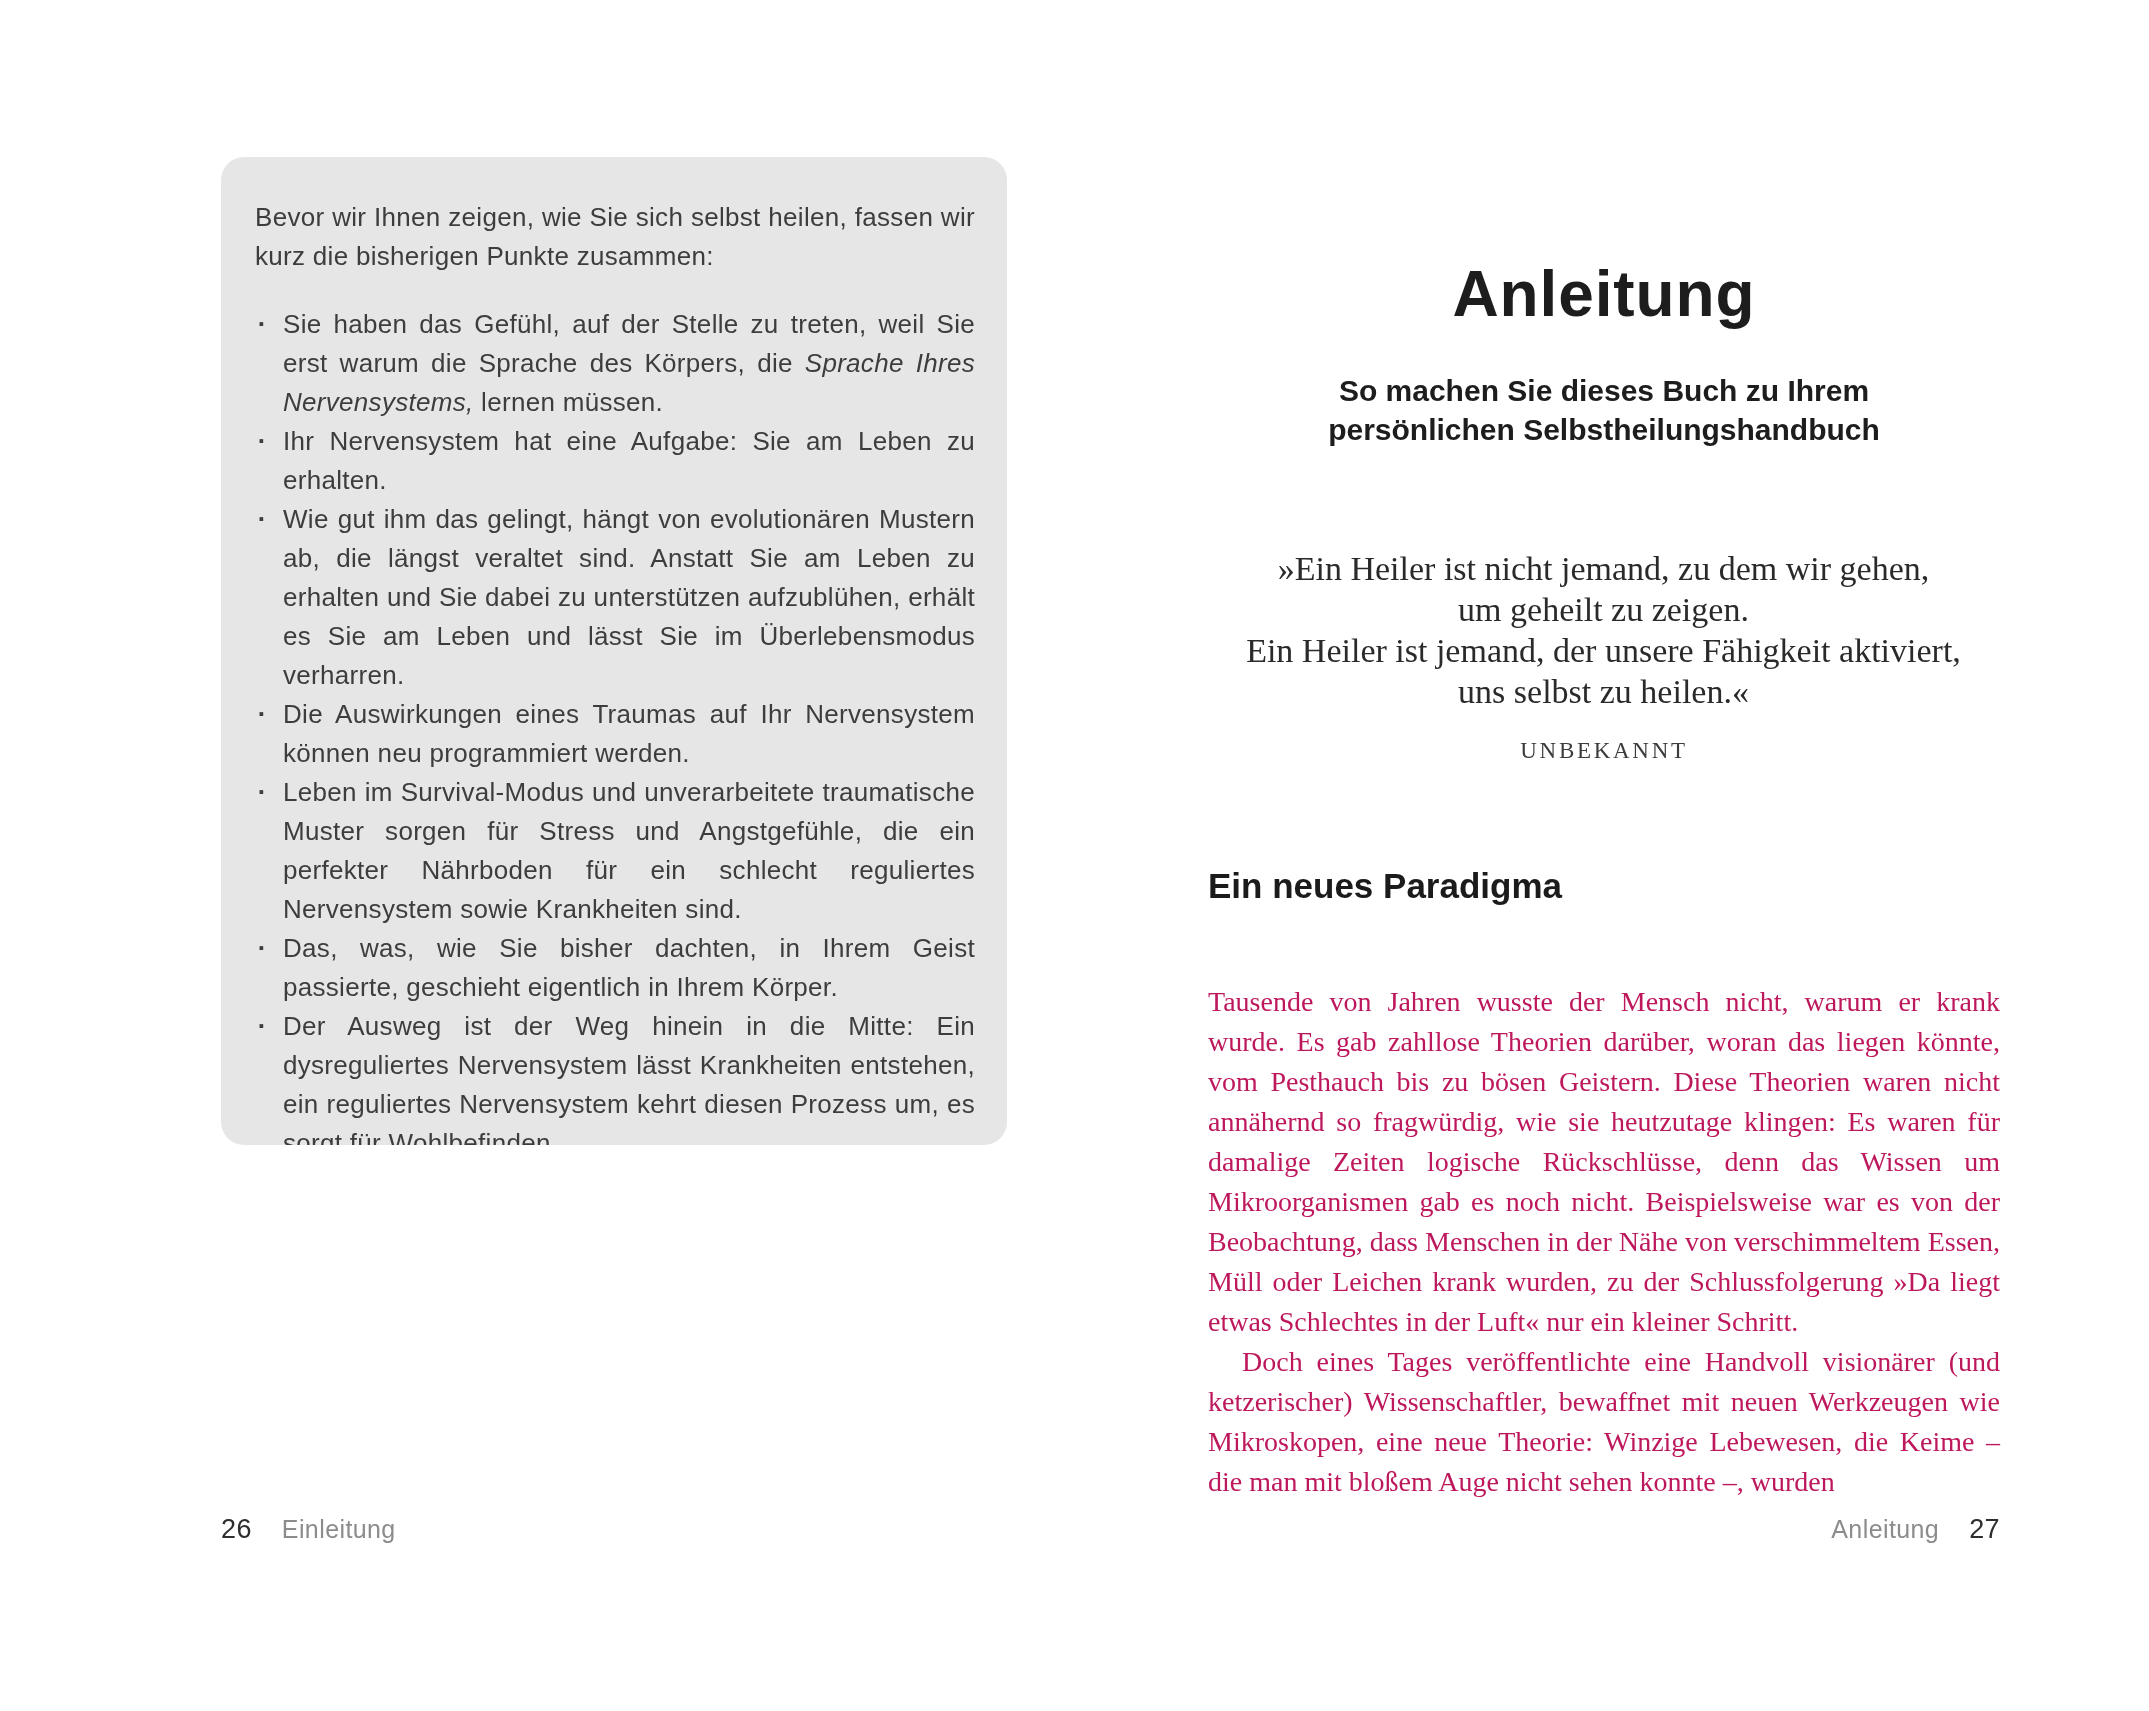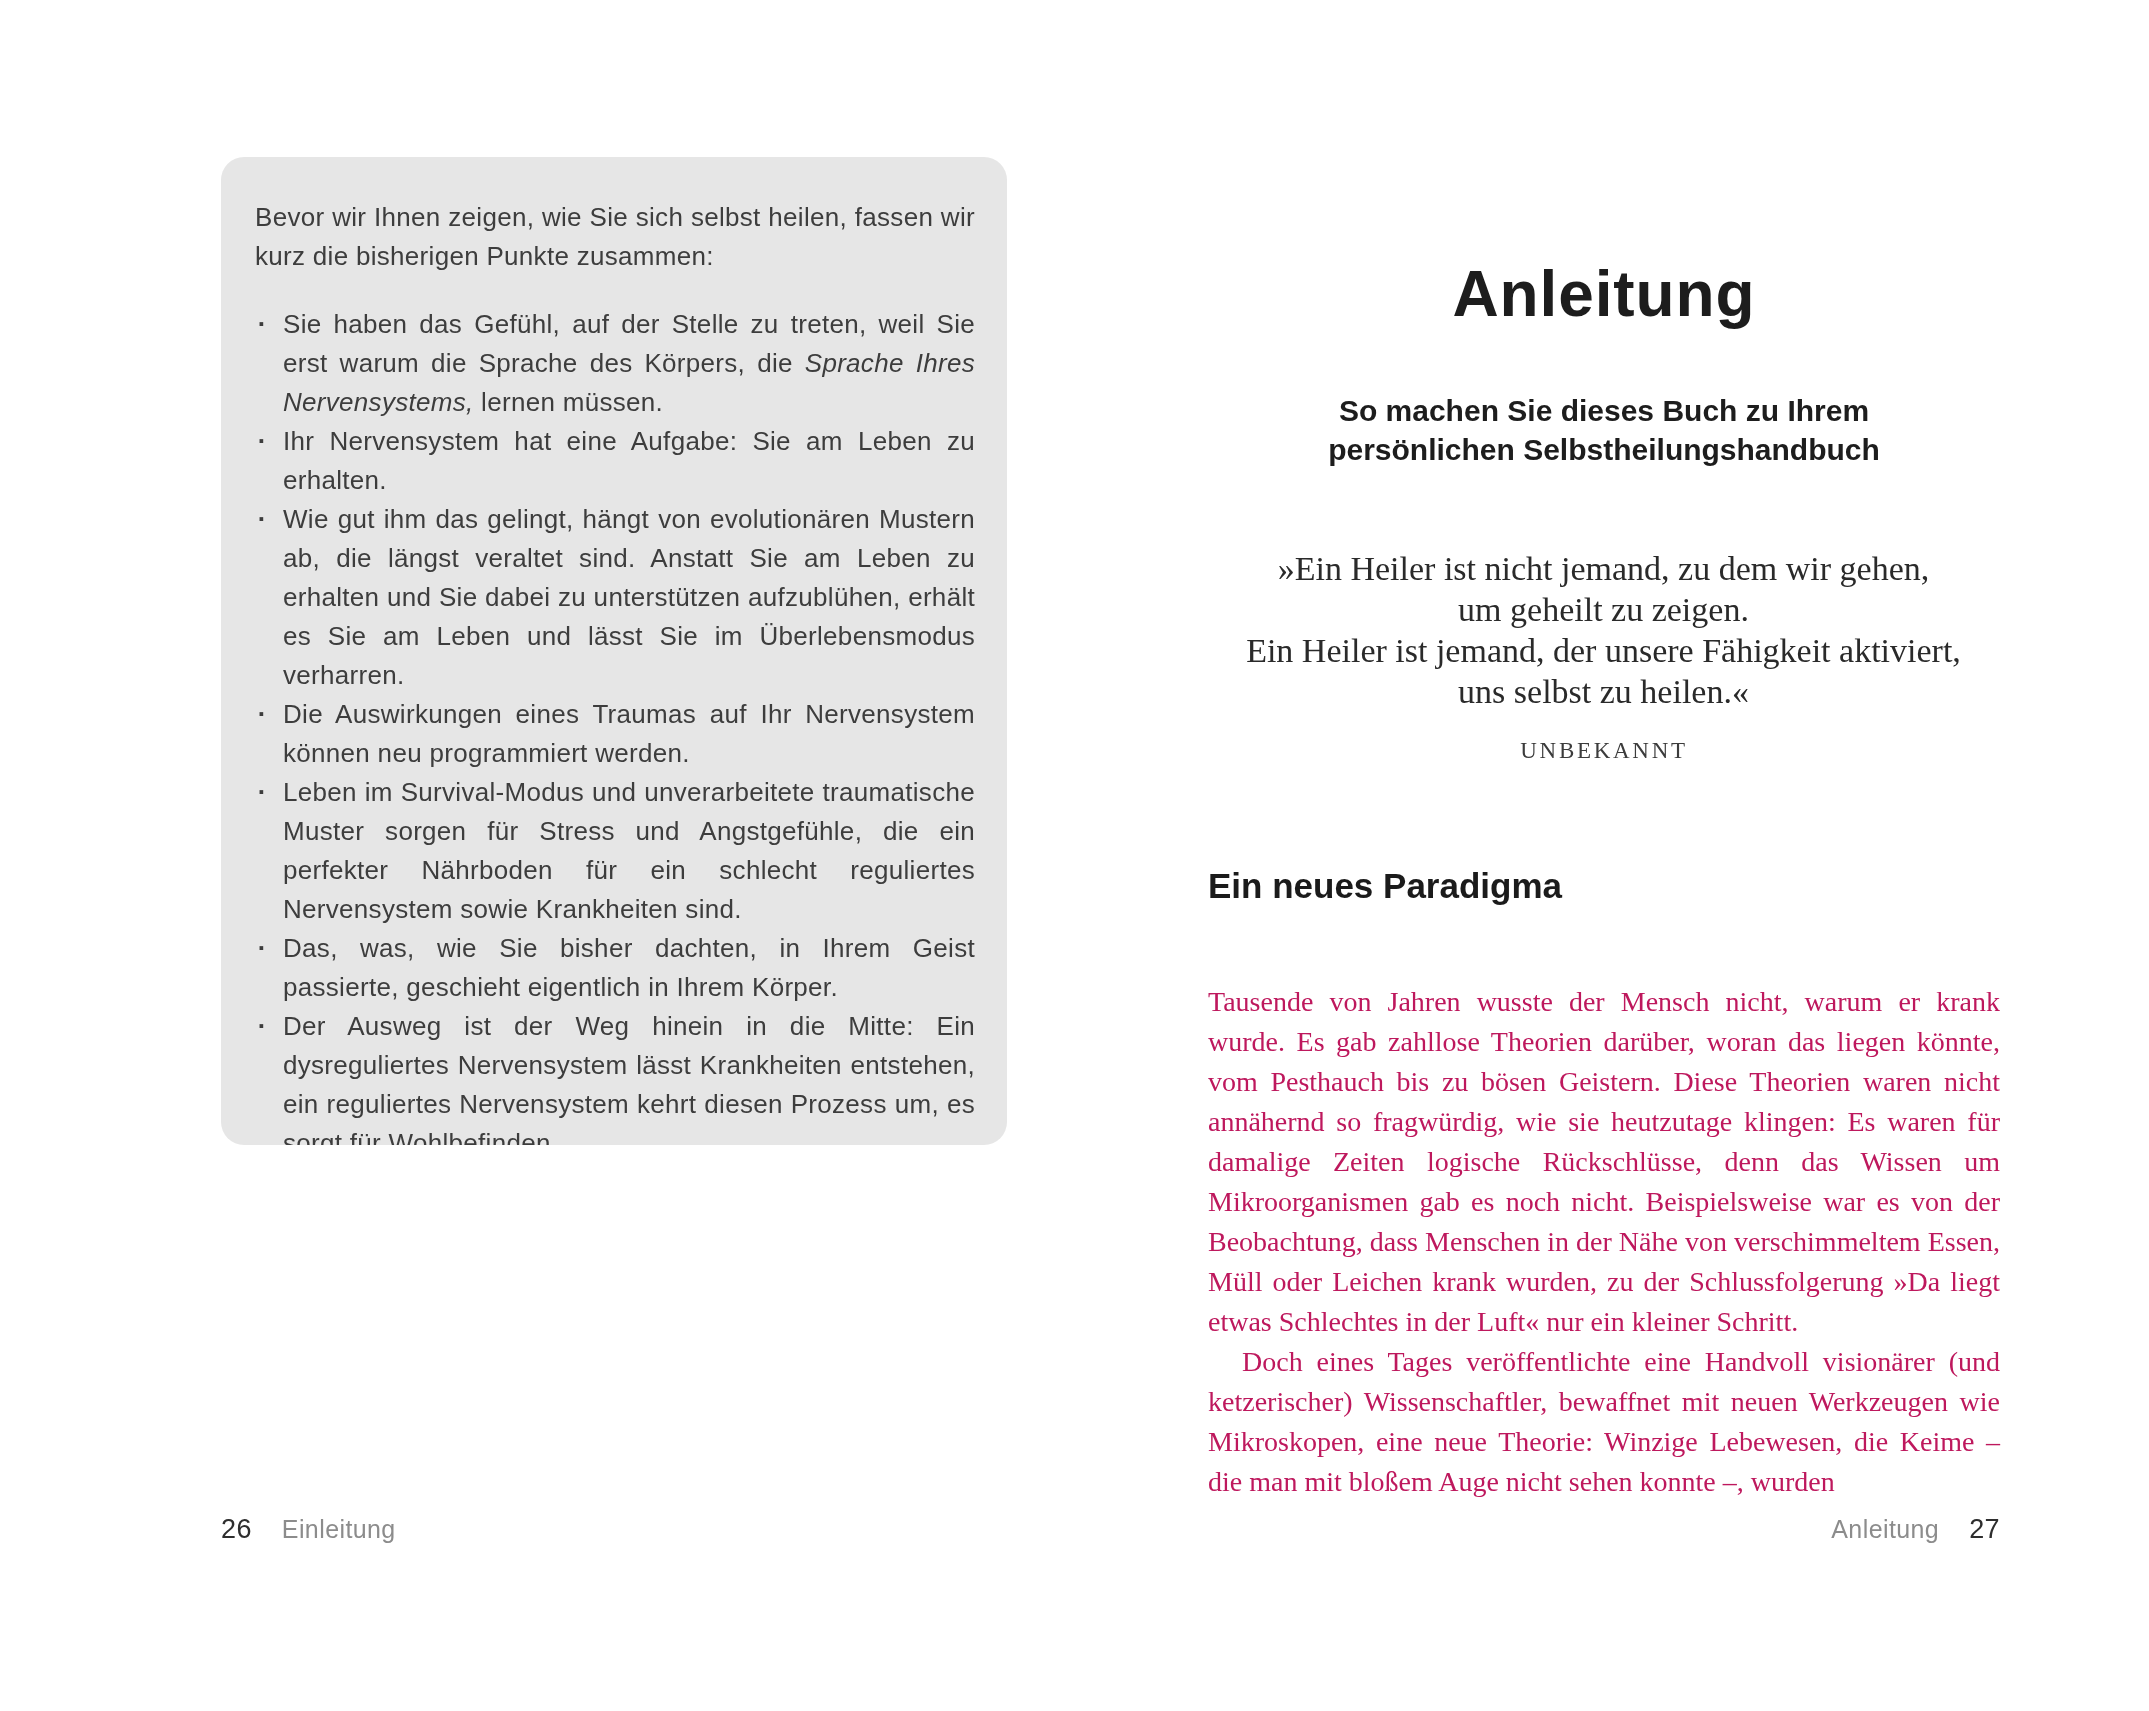--- a/index.html
+++ b/index.html
@@ -59,21 +59,21 @@
     width: 792px; margin: 0;
     text-align: center;
     font-size: 64px;
     font-weight: 600;
     letter-spacing: 0.9px;
     color: #1d1d1d;
     line-height: 1;
   }
   .chapter-subtitle {
     position: absolute;
-    left: 133px; top: 391px;
+    left: 133px; top: 371px;
     width: 792px; margin: 0;
     text-align: center;
     font-size: 30px;
     font-weight: 700;
     line-height: 39px;
     color: #1d1d1d;
   }
   .epigraph {
     position: absolute;
     left: 97px; top: 548px;

